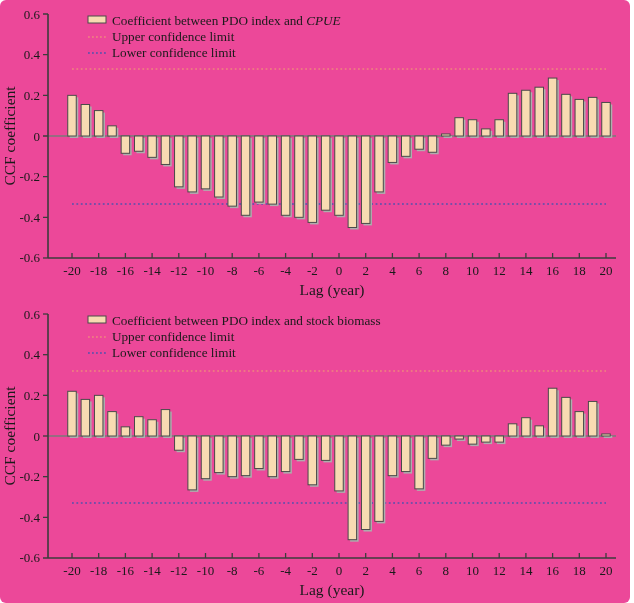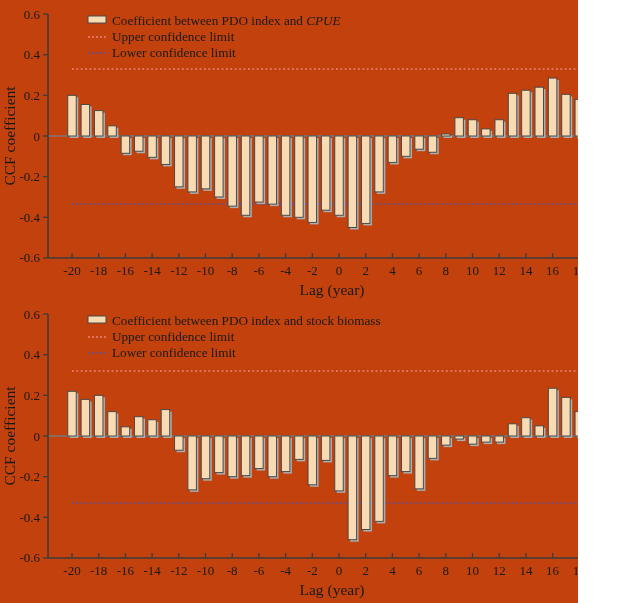--- a/index.html
+++ b/index.html
@@ -1,16 +1,16 @@
 <!DOCTYPE html>
 <html><head>
 <meta charset="utf-8">
 <style>
   html,body{margin:0;padding:0;background:#ffffff;}
-  .figure-stack{width:578px;height:603px;display:flex;flex-direction:column;background:#c2410c;overflow:hidden;}
+  .figure-stack{width:630px;height:603px;display:flex;flex-direction:column;background:#ec4899;overflow:hidden;border-radius:6px;}
   svg{display:block;}
   svg text{font-family:"Liberation Serif","DejaVu Serif",serif;}
 </style>
 </head>
 <body>
 
 <div class="figure-stack">
   <svg id="chart-0" width="634" height="300" viewBox="0 0 634 300" xmlns="http://www.w3.org/2000/svg">
       <line x1="48" y1="136" x2="616" y2="136" stroke="#7a7a7a" stroke-width="1.5"></line>
       <line x1="72" y1="68.91099999999999" x2="606" y2="68.91099999999999" stroke="#f0857d" stroke-width="1.5" stroke-dasharray="1.8 2.6"></line>

